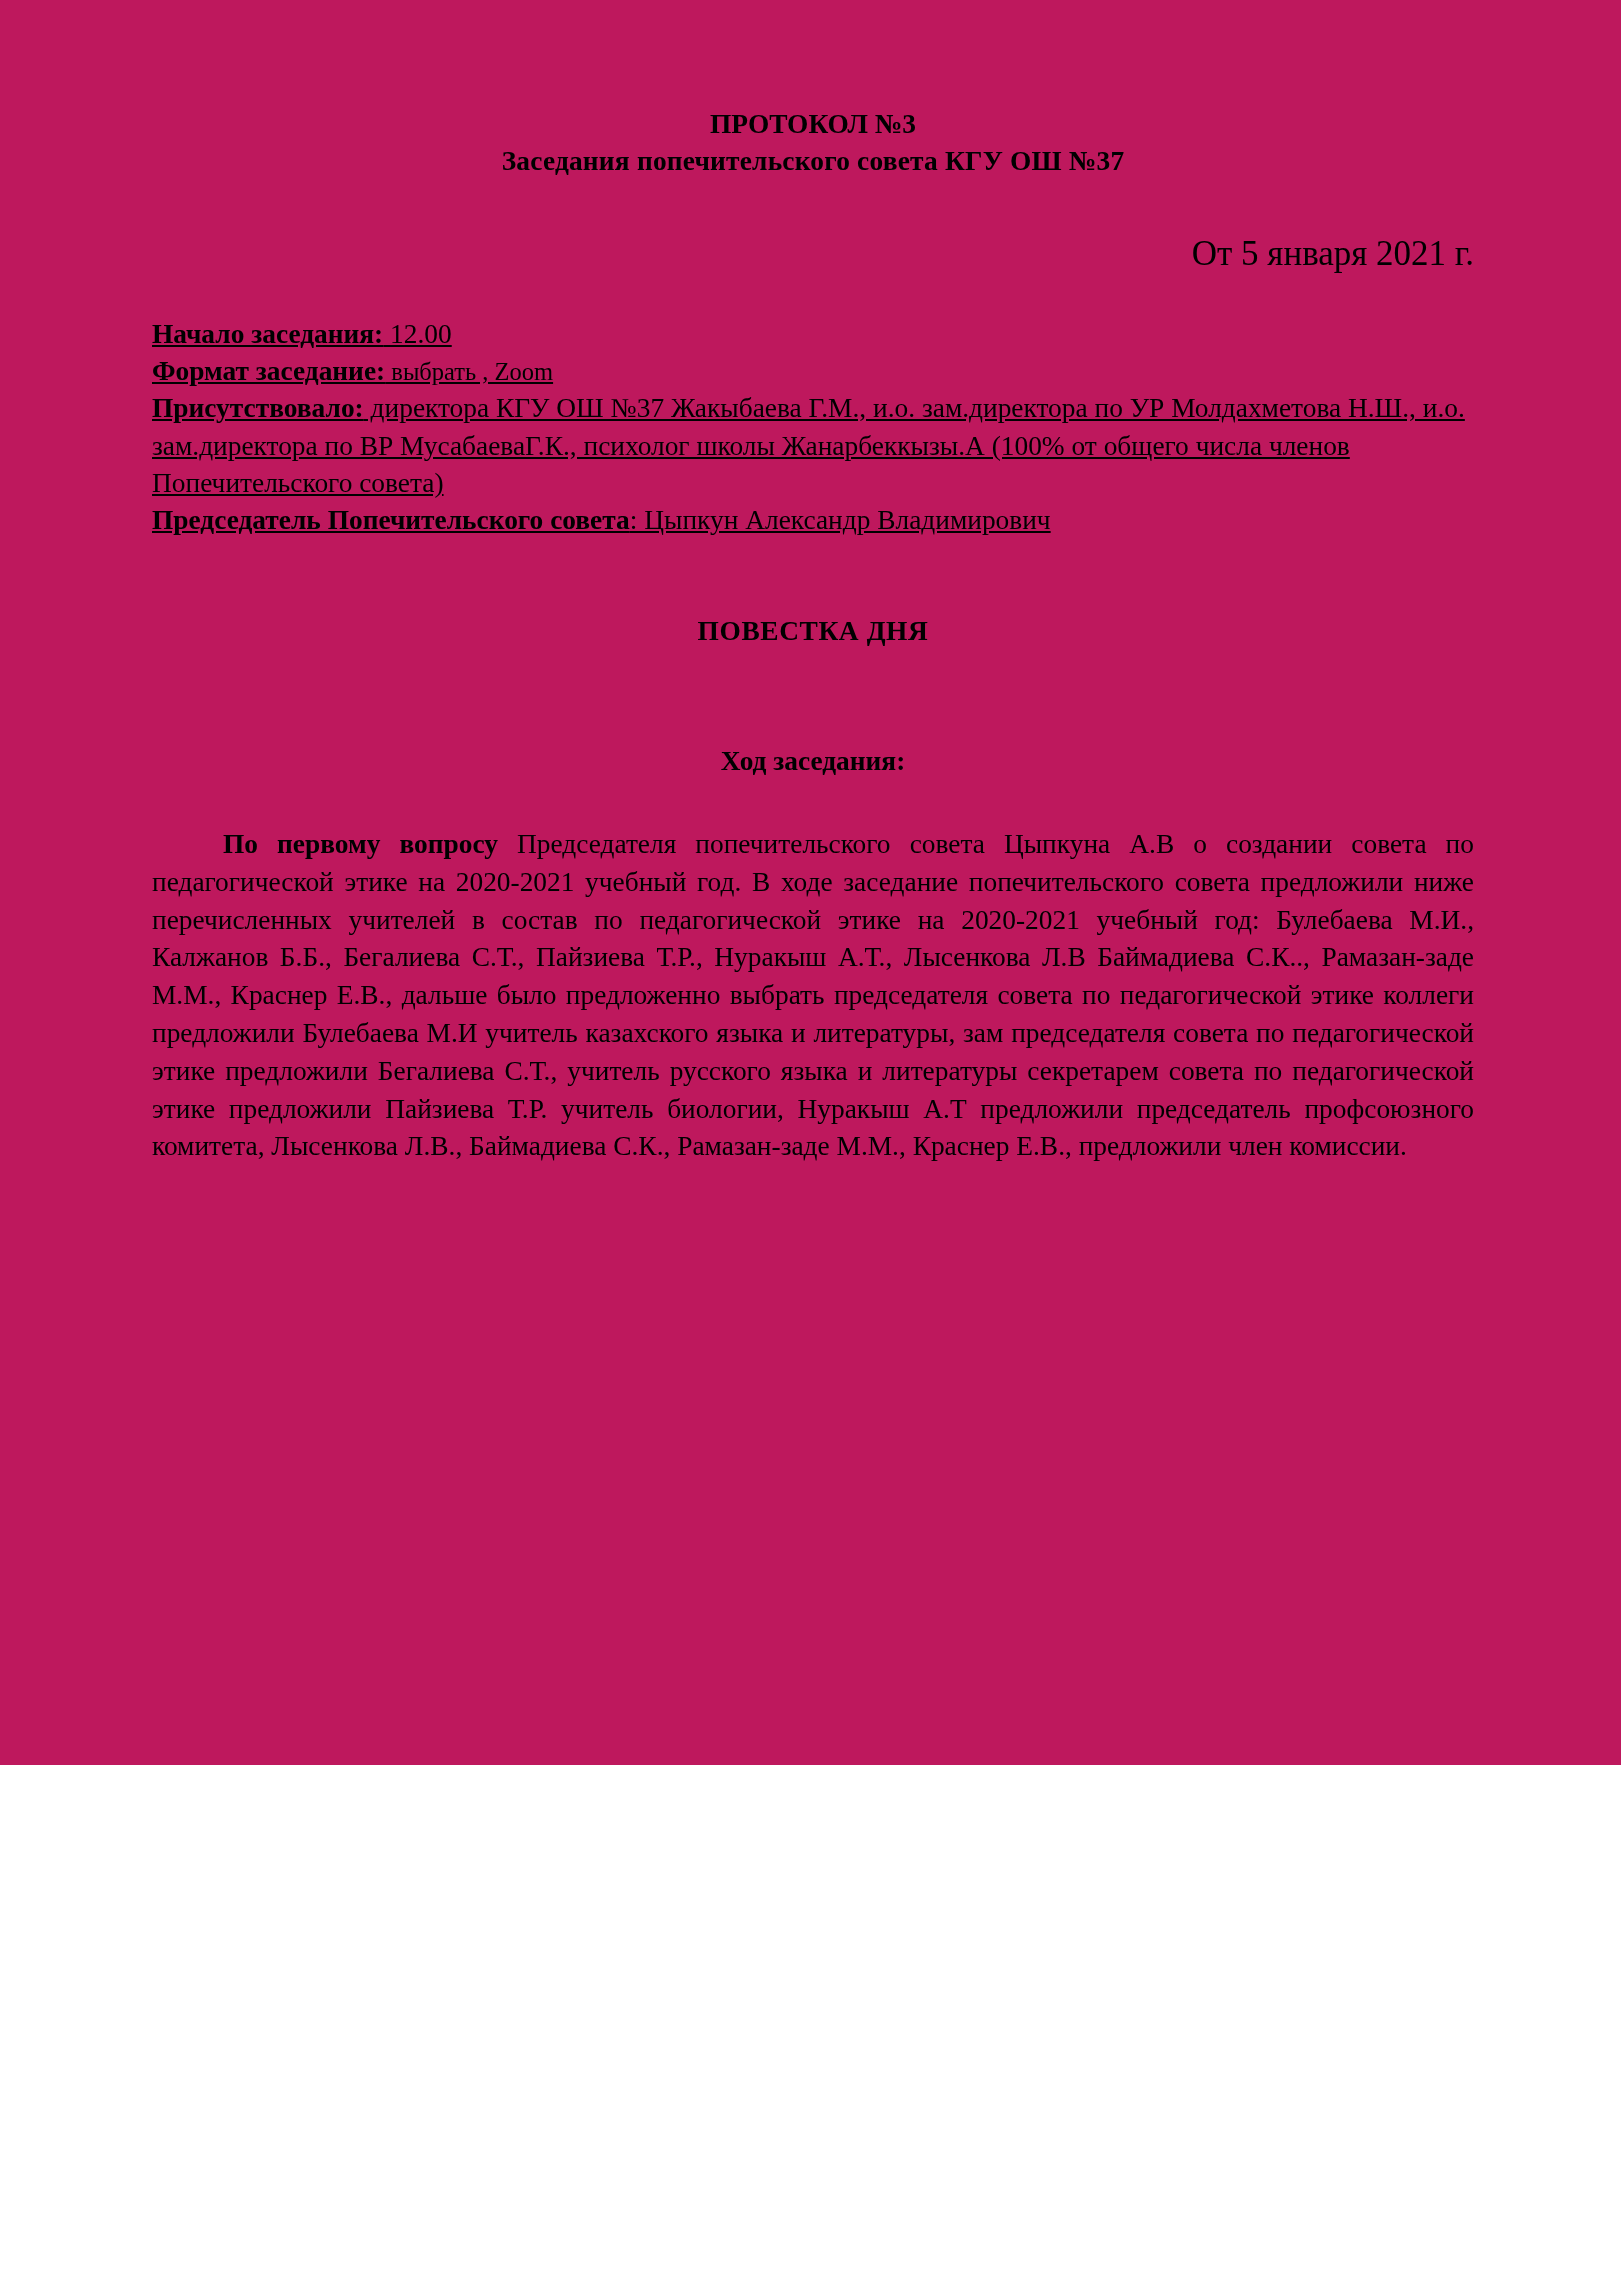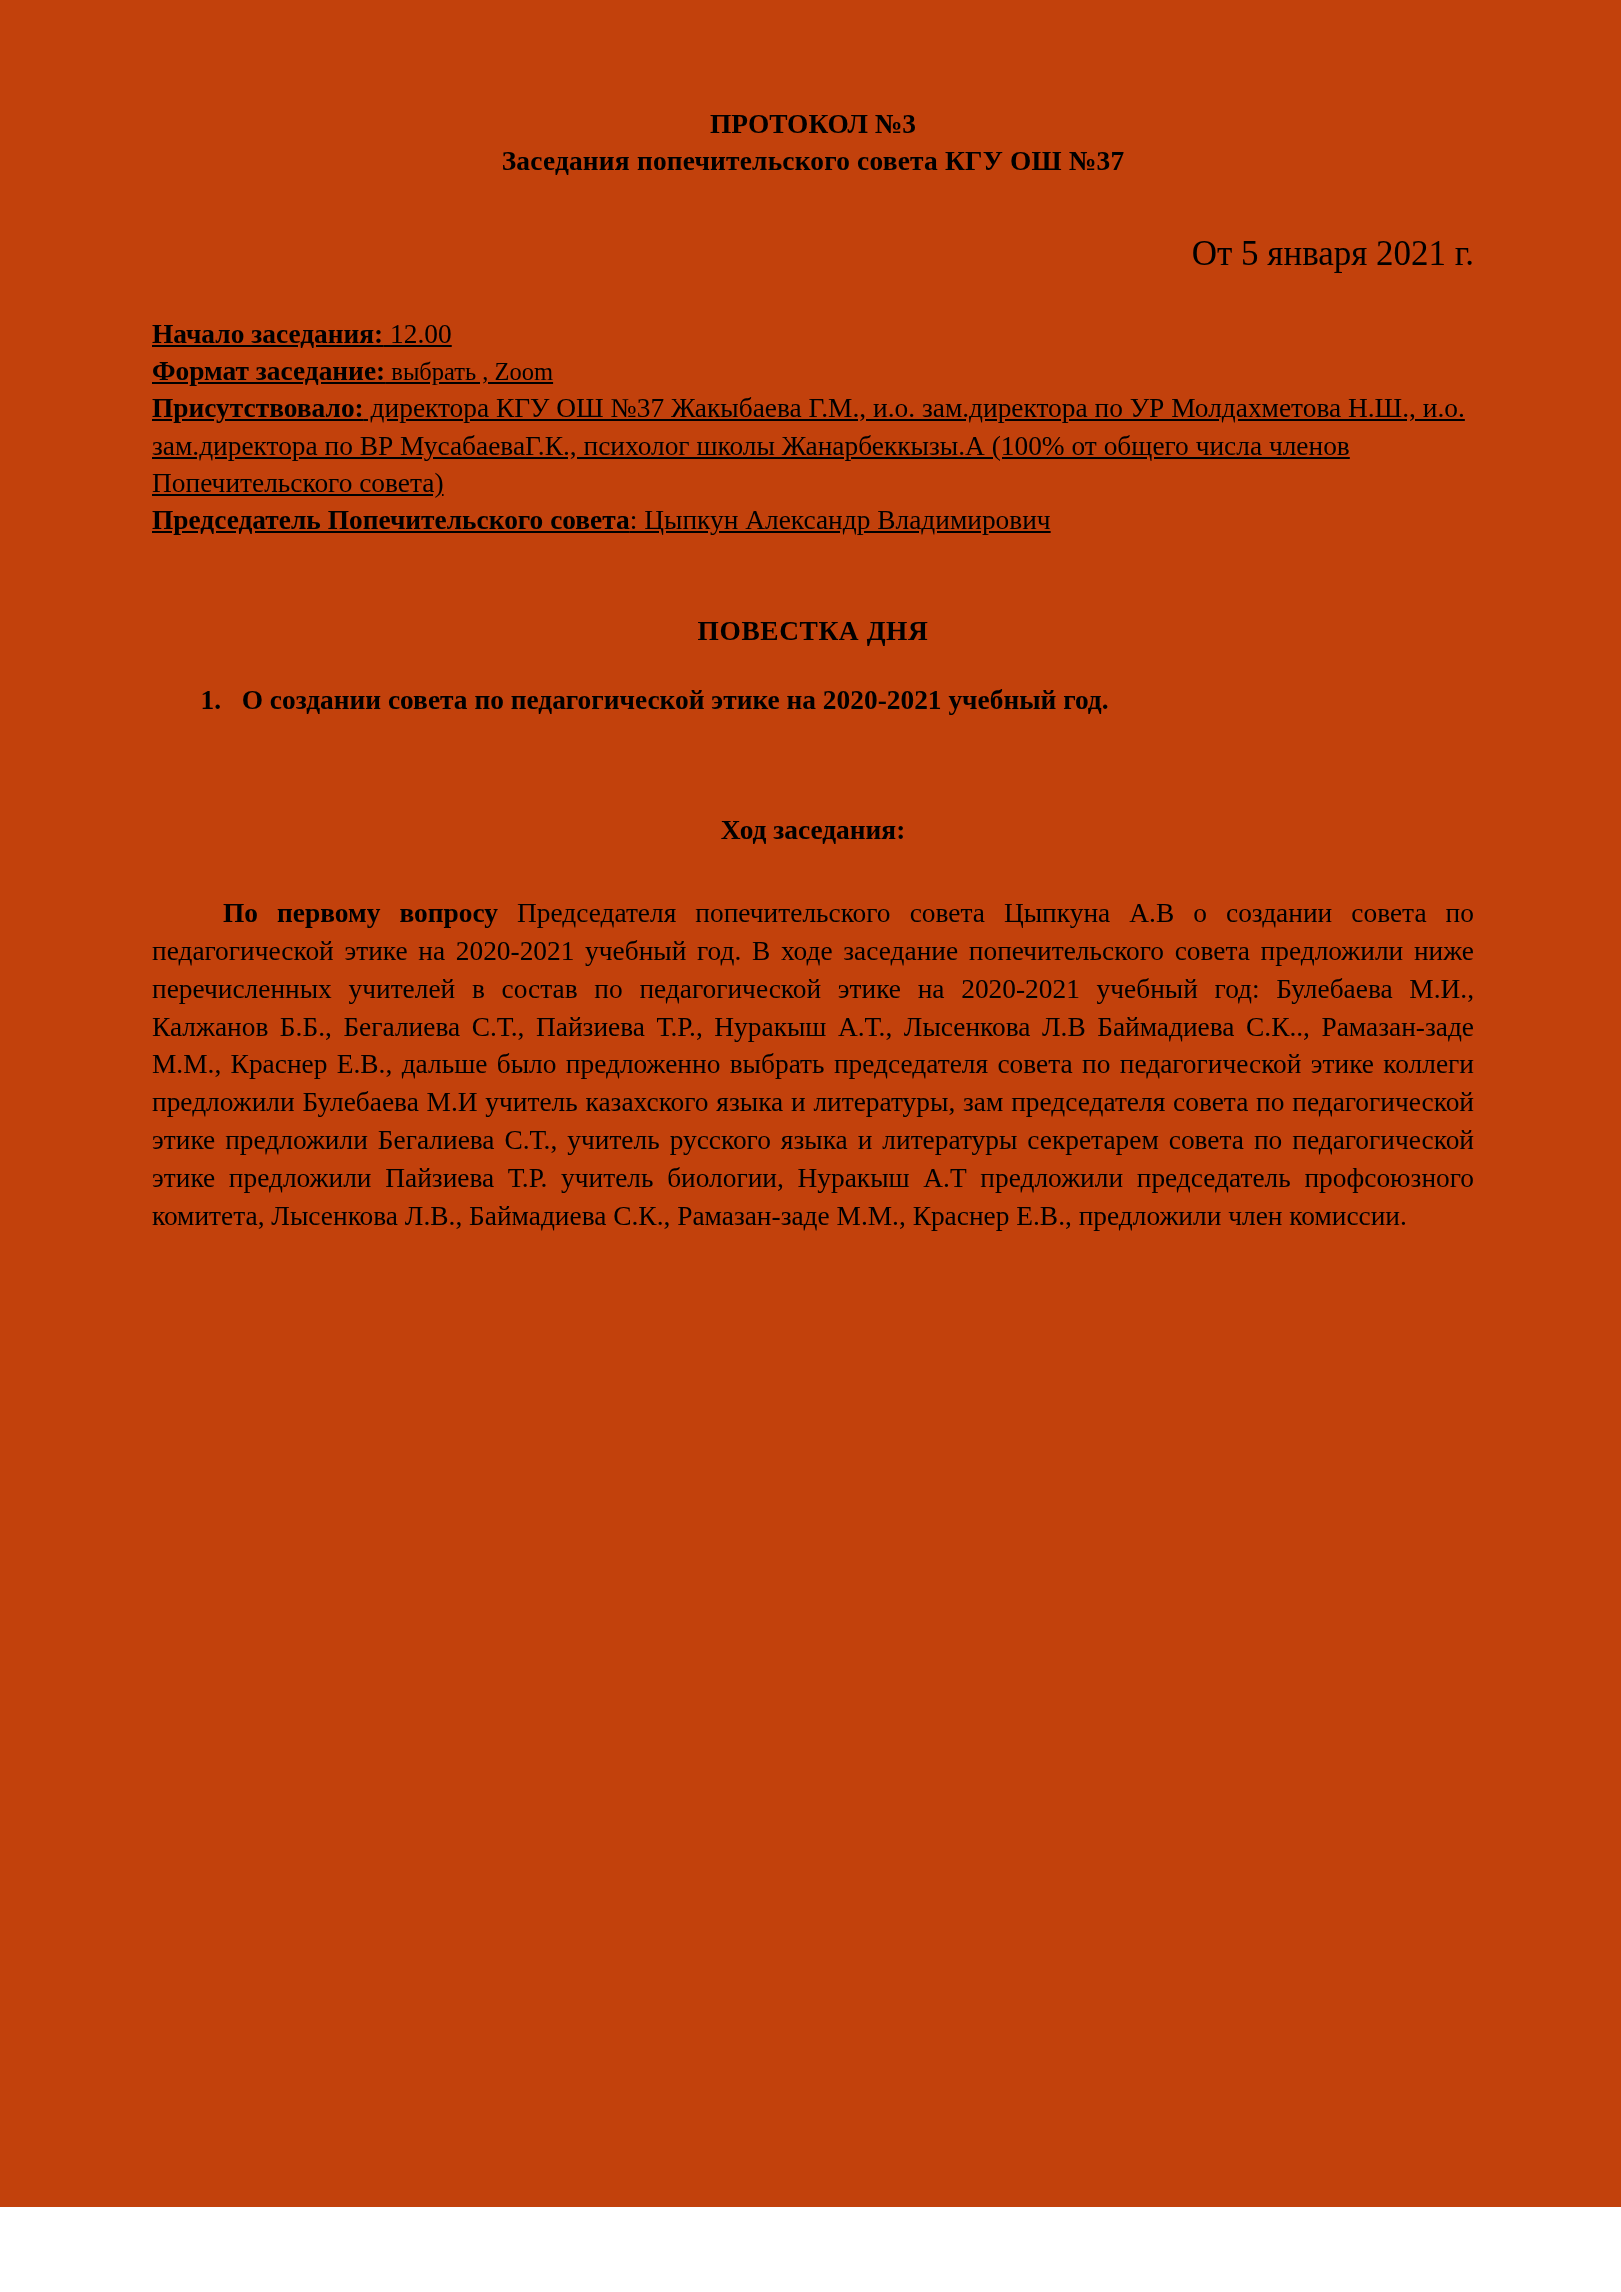--- a/index.html
+++ b/index.html
@@ -3,22 +3,22 @@
 <meta charset="utf-8">
 <style>
   html, body {
     margin: 0;
     padding: 0;
     background: #ffffff;
   }
   .page {
     position: relative;
     width: 1621px;
-    height: 2207px;
-    background: #c2410c;
+    height: 1765px;
+    background: #be185d;
     box-sizing: border-box;
     padding: 98px 147px 0 152px;
     font-family: "Liberation Serif", serif;
     color: #000000;
   }
   .doc-body {
     font-size: 26.5px;
     line-height: 1.32;
   }
   .title-block {
@@ -113,23 +113,20 @@
       <p>
         <span class="lbl">Присутствовало:</span><span> директора КГУ ОШ №37 Жакыбаева Г.М., и.о. зам.директора по УР Молдахметова Н.Ш., и.о. зам.директора по ВР МусабаеваГ.К., психолог школы Жанарбеккызы.А (100% от общего числа членов Попечительского совета)</span>
       </p>
       <p>
         <span class="lbl">Председатель  Попечительского совета</span><span>: Цыпкун Александр Владимирович</span>
       </p>
     </div>
 
     <div class="agenda-head">ПОВЕСТКА ДНЯ</div>
 
-    <ol class="agenda-list">
-      <li>О создании совета по педагогической этике на 2020-2021 учебный год.</li>
-    </ol>
 
     <div class="course-head">Ход заседания:</div>
 
     <p class="para">
       <b>По  первому  вопросу</b><span> Председателя попечительского совета Цыпкуна А.В   о создании совета по педагогической этике на 2020-2021 учебный год. В ходе заседание попечительского совета   предложили ниже перечисленных учителей   в состав   по педагогической этике на   2020-2021 учебный год: Булебаева М.И.,    Калжанов Б.Б., Бегалиева С.Т.,  Пайзиева Т.Р., Нуракыш А.Т., Лысенкова Л.В Баймадиева С.К.., Рамазан-заде М.М.,  Краснер Е.В., дальше было предложенно выбрать председателя совета по педагогической этике коллеги предложили Булебаева М.И учитель казахского языка и литературы, зам председателя совета по педагогической этике предложили Бегалиева С.Т., учитель  русского  языка  и  литературы    секретарем  совета  по  педагогической  этике предложили Пайзиева Т.Р. учитель биологии, Нуракыш А.Т предложили  председатель профсоюзного комитета,  Лысенкова Л.В., Баймадиева С.К., Рамазан-заде М.М., Краснер Е.В., предложили член комиссии.</span>
     </p>
 
 
   </div>
 </div>

